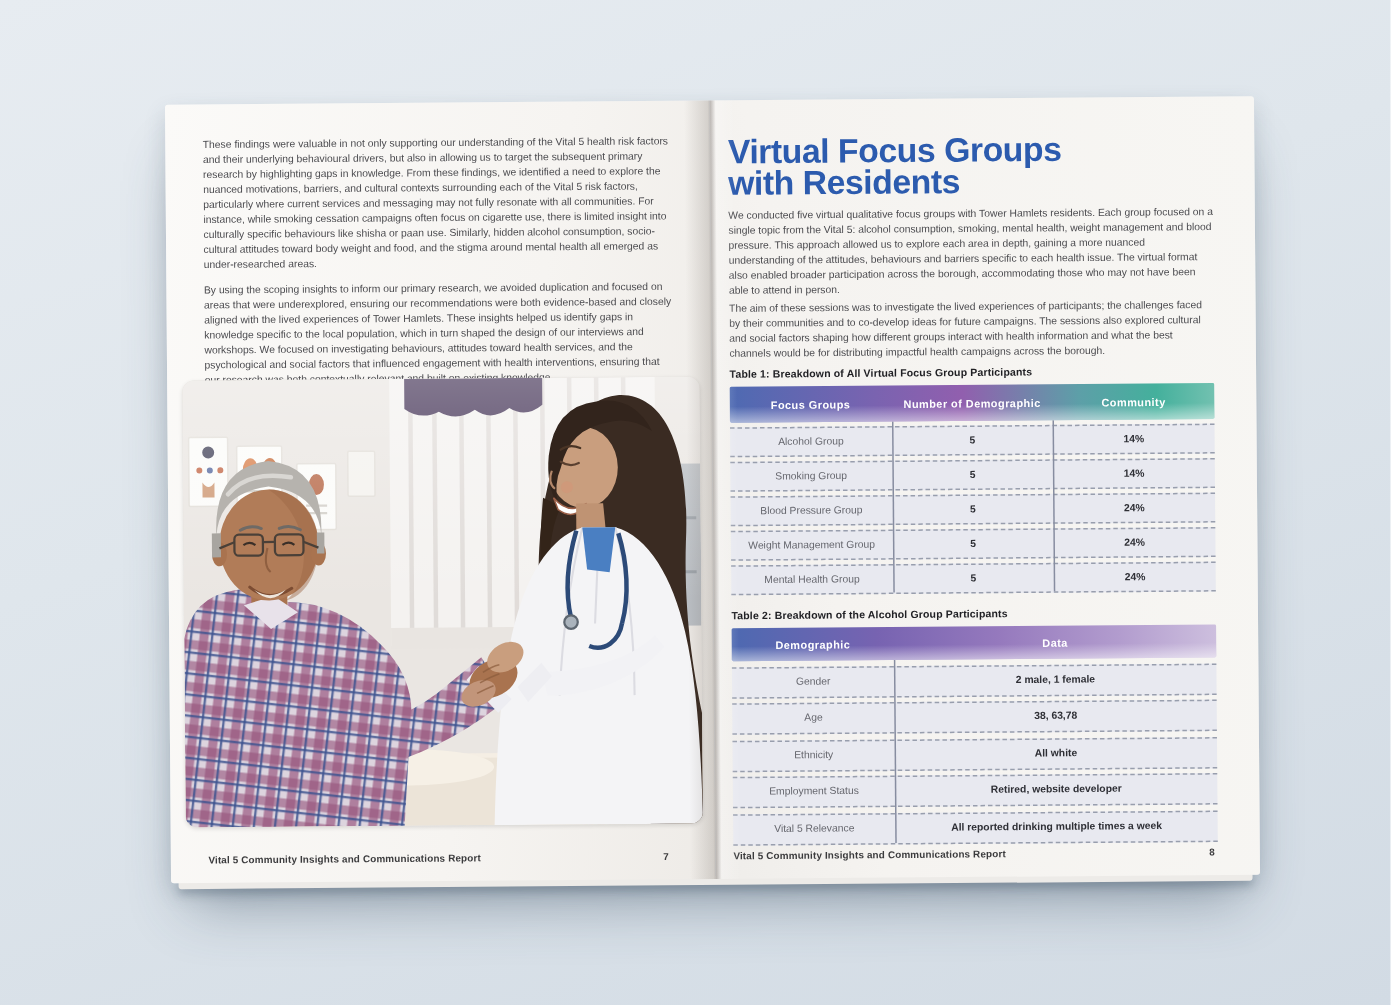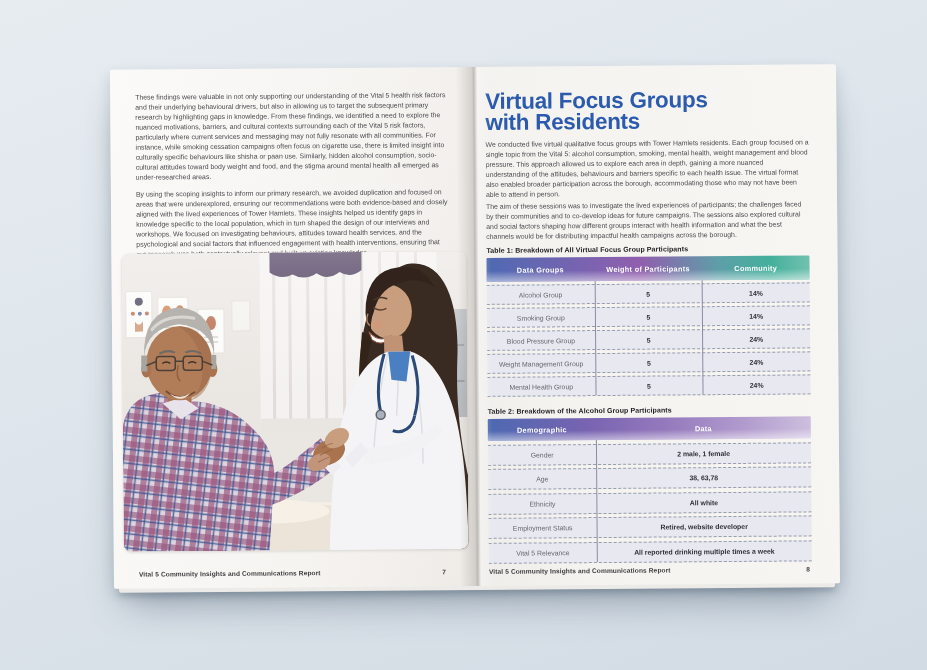--- a/index.html
+++ b/index.html
@@ -238,22 +238,22 @@
     </div>
     <div class="rp-copy2 copy">
       <p>The aim of these sessions was to investigate the lived experiences of participants; the challenges faced by their communities and to co-develop ideas for future campaigns. The sessions also explored cultural and social factors shaping how different groups interact with health information and what the best channels would be for distributing impactful health campaigns across the borough.</p>
     </div>
 
     <div class="tcaption cap1">Table 1: Breakdown of All Virtual Focus Group Participants</div>
     <div class="ftable t1">
       <div class="vline v1"></div>
       <div class="vline v2"></div>
     <div class="thead">
-          <div class="th">Data Groups</div>
-          <div class="th">Weight of Participants</div>
+          <div class="th">Focus Groups</div>
+          <div class="th">Number of Demographic</div>
           <div class="th">Community</div>
         </div>
         <div class="tr">
           <div class="td c0">Alcohol Group</div>
           <div class="td c1">5</div>
           <div class="td c2">14%</div>
         </div>
         <div class="tr">
           <div class="td c0">Smoking Group</div>
           <div class="td c1">5</div>

